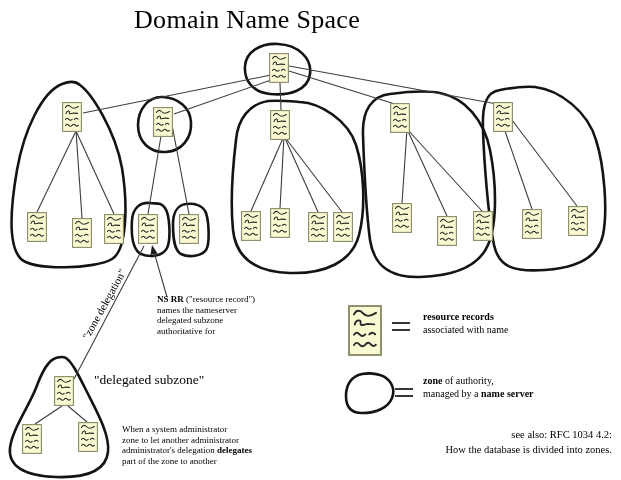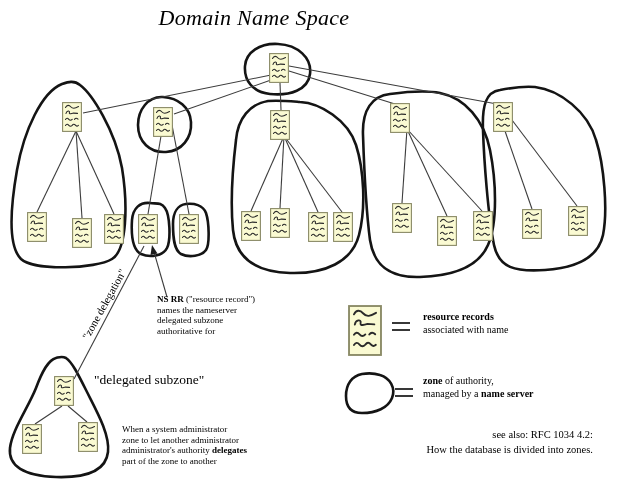--- a/index.html
+++ b/index.html
@@ -2,21 +2,21 @@
 <html><head>
 <meta charset="utf-8">
 <style>
   html,body{margin:0;padding:0;background:#fff;}
   .stage{
     position:relative;width:621px;height:480px;background:#fff;overflow:hidden;
     font-family:"Liberation Serif", serif;color:#000;
   }
   svg{position:absolute;left:0;top:0;}
   .txt{position:absolute;color:#000;}
-  .title{font-size:22px;text-align:center;letter-spacing:.3px;font-style:italic;}
+  .title{font-size:26px;letter-spacing:.3px;}
   .small{font-size:9px;line-height:10.6px;}
   .note-label{font-size:13.5px;}
   .rot-label{
     font-size:11px;text-align:center;white-space:nowrap;
     transform:rotate(-61deg);transform-origin:center center;
   }
   .legend-text{font-size:10px;line-height:12.5px;}
   .see-also{font-size:10.5px;line-height:14.5px;text-align:right;}
   b{font-weight:bold;}
 </style>
@@ -128,32 +128,32 @@
     <div>authoritative for</div>
   </div>
 
   <div class="txt rot-label" style="left:39px;top:298px;width:130px;">"zone delegation"</div>
 
   <div class="txt note-label" style="left:94px;top:372px;">"delegated subzone"</div>
 
   <div class="txt small" style="left:122px;top:424px;width:150px;">
     <div>When a system administrator</div>
     <div>zone to let another administrator</div>
-    <div><span>administrator's authority </span><b>delegates</b></div>
+    <div><span>administrator's delegation </span><b>delegates</b></div>
     <div>part of the zone to another</div>
   </div>
 
   <div class="txt legend-text" style="left:423px;top:311px;">
     <div><b>resource records</b></div>
     <div>associated with name</div>
   </div>
 
   <div class="txt legend-text" style="left:423px;top:375px;">
     <div><b>zone</b><span> of authority,</span></div>
     <div><span>managed by a </span><b>name server</b></div>
   </div>
 
-  <div class="txt see-also" style="left:343px;top:428px;width:250px;">
+  <div class="txt see-also" style="left:362px;top:428px;width:250px;">
     <div>see also: RFC 1034 4.2:</div>
     <div>How the database is divided into zones.</div>
   </div>
 
 </div>
 
 </body></html>

